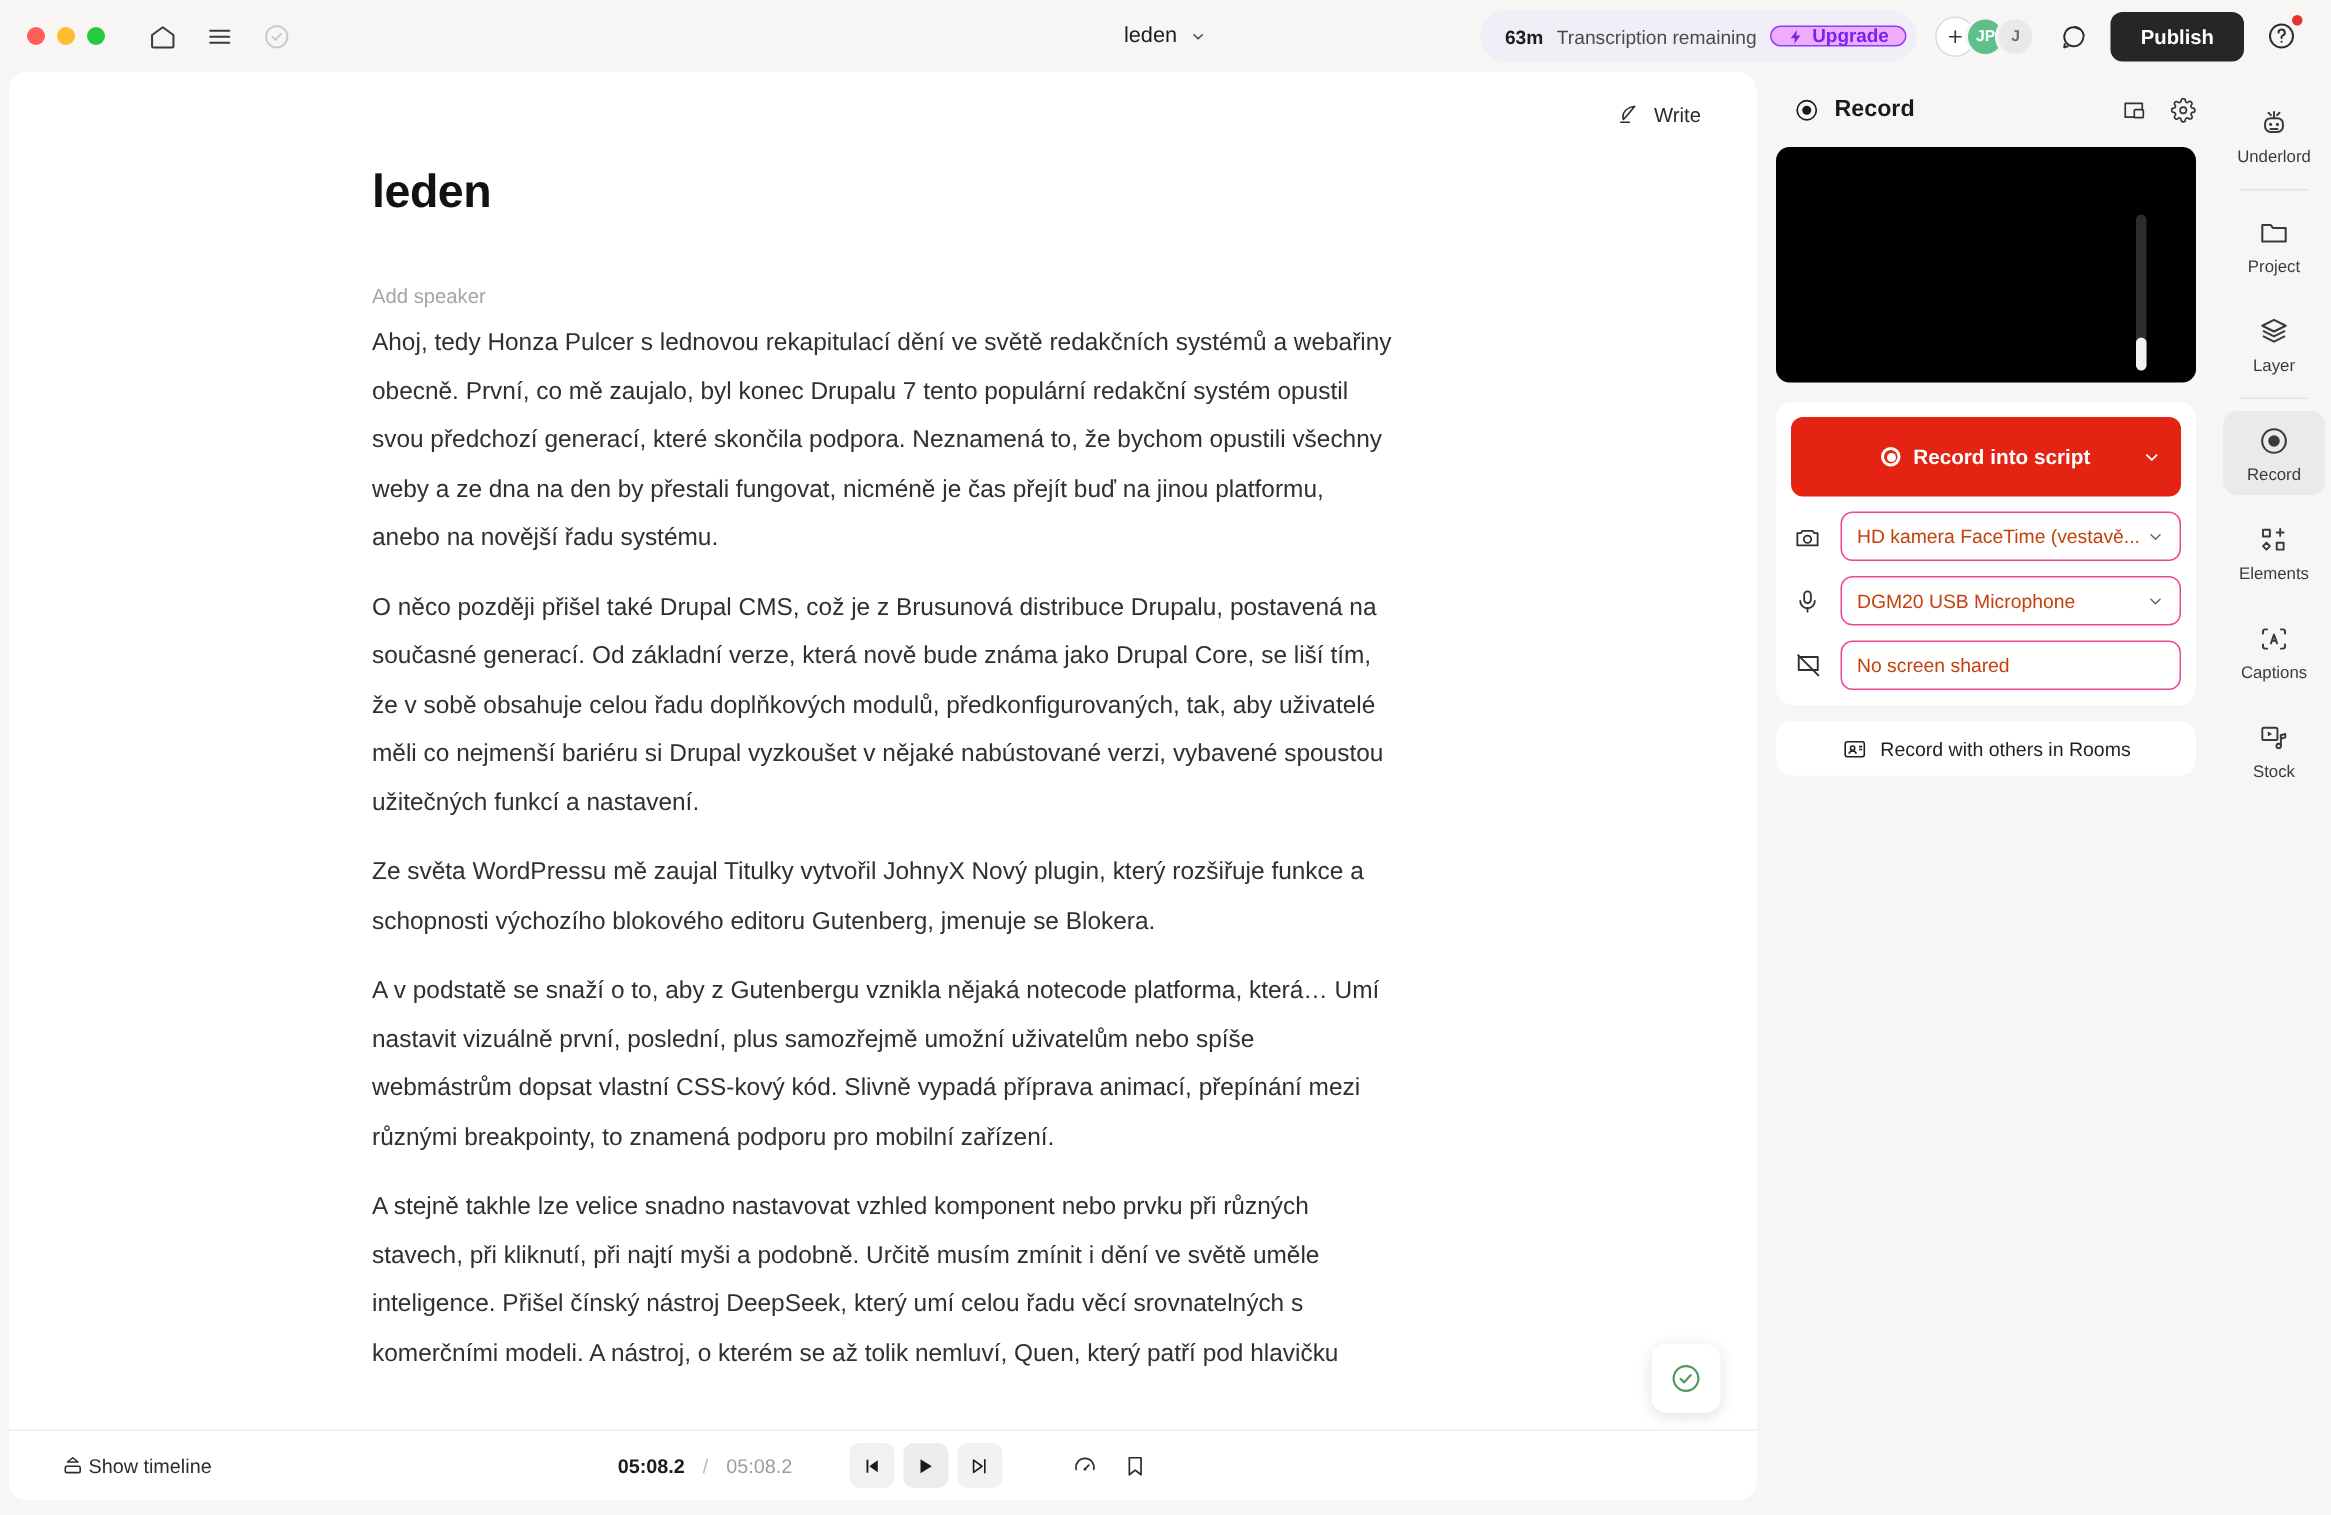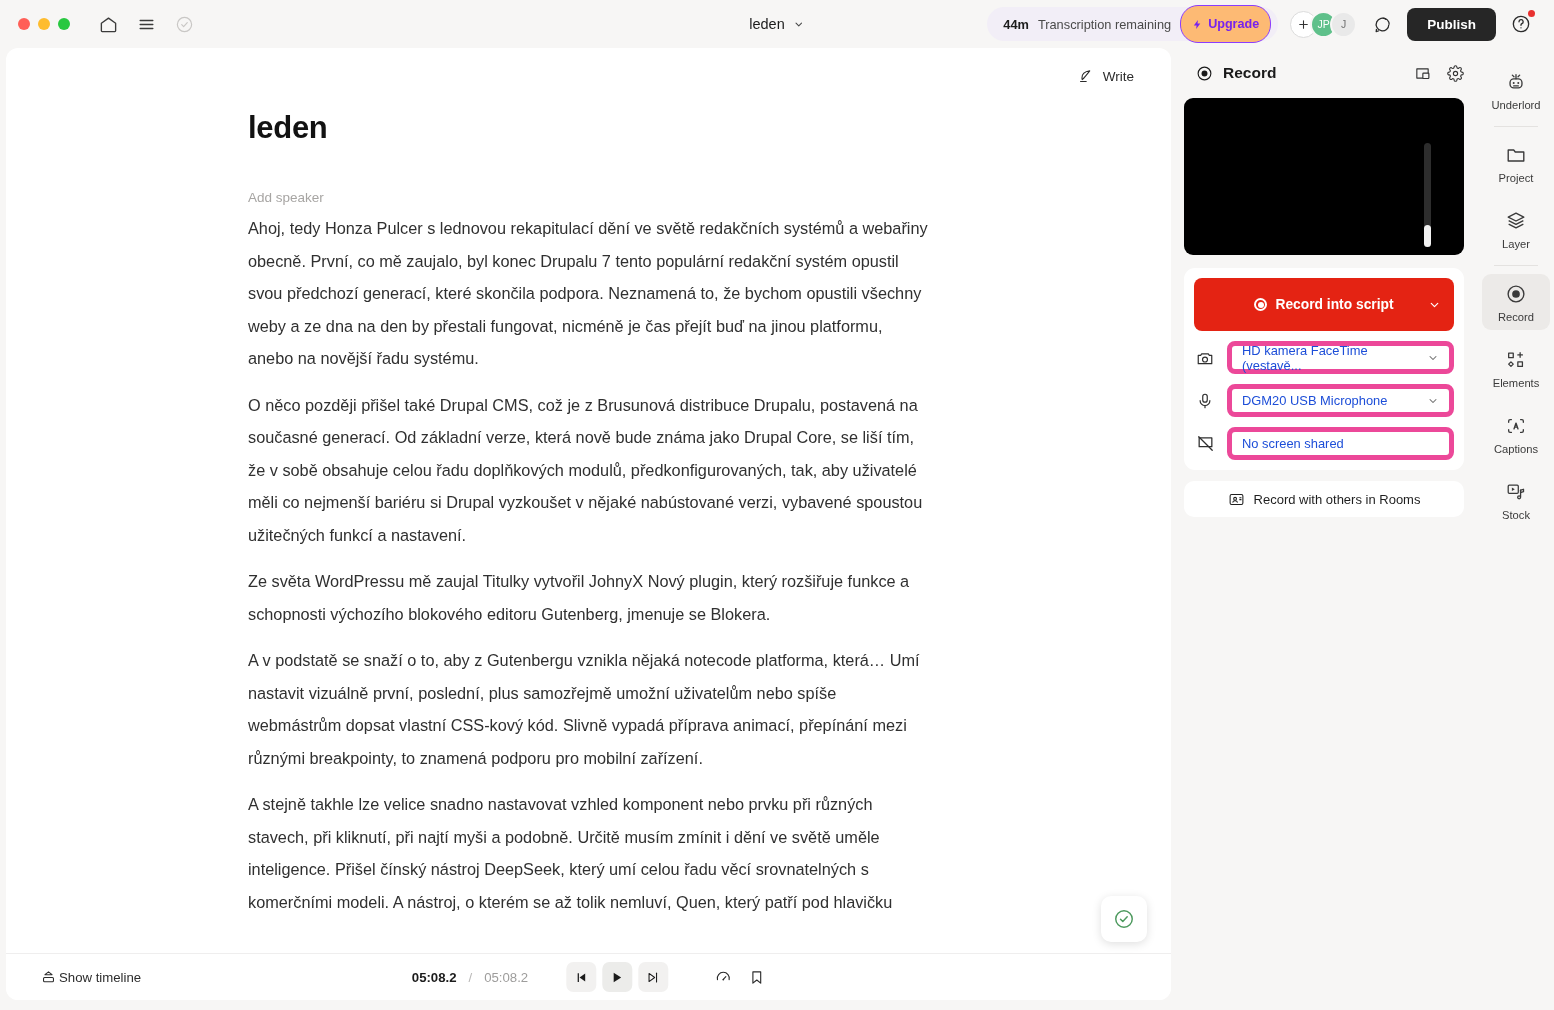--- a/index.html
+++ b/index.html
@@ -42,30 +42,30 @@
   }
   .transcription-pill {
     display: flex; align-items: center; gap: 9px;
     background: #f2eef7; border-radius: 22px; padding: 5px 7px 5px 16px; height: 34px;
   }
   .trans-mins { font-size: 12.8px; font-weight: bold; color: #1c1c1c; }
   .trans-label { font-size: 12.8px; color: #4a4a4a; }
   .upgrade-btn {
     display: flex; align-items: center; gap: 5px;
     border: 1.4px solid #8b3dff; border-radius: 18px;
-    padding: 4px 11px; height: 38px; color: #7722ee; font-size: 12.6px; font-weight: bold;
-    background: #fdba74;
+    padding: 4px 11px; height: 14px; color: #7722ee; font-size: 12.6px; font-weight: bold;
+    background: #f0abfc;
   }
   .bolt { font-size: 11px; }
 
   .avatars { display: flex; align-items: center; margin-left: 2px; }
   .av {
     width: 27px; height: 27px; border-radius: 50%;
     display: flex; align-items: center; justify-content: center;
-    font-size: 10.5px; font-weight: normal; border: 2px solid #f7f6f5;
+    font-size: 10.5px; font-weight: bold; border: 2px solid #f7f6f5;
   }
   .av.plus { background: #fff; color: #333; border: 1.3px solid #dcdcdc; font-weight: normal; font-size: 17px; }
   .av.jp { background: #5fc08a; color: #fff; margin-left: -7px; }
   .av.j  { background: #e9e9e9; color: #6f6f6f; margin-left: -7px; }
 
   .chat-ic { width: 30px; height: 30px; display:flex; align-items:center; justify-content:center; color:#2b2b2b; }
   .publish-btn {
     background: #262626; color: #fff; border-radius: 8px;
     padding: 0 20px; height: 33px; display: flex; align-items: center;
     font-size: 13.5px; font-weight: bold;
@@ -161,22 +161,22 @@
   .rec-btn .dot-ring {
     width: 13px; height: 13px; border: 2.2px solid #fff; border-radius: 50%;
     display: inline-flex; align-items: center; justify-content: center; margin-right: 8px;
   }
   .rec-btn .dot-ring i { width: 6px; height: 6px; background: #fff; border-radius: 50%; display: block; }
   .rec-btn .rb-chev { position: absolute; right: 13px; top: 50%; transform: translateY(-50%); }
 
   .dev-row { display: flex; align-items: center; gap: 11px; }
   .dev-ic { width: 22px; display: flex; align-items: center; justify-content: center; color: #2f2f2f; flex: 0 0 22px; }
   .dev-sel {
-    flex: 1; height: 33px; border: 5px solid #ec4899; border-radius: 8px;
-    display: flex; align-items: center; padding: 0 10px; font-size: 12.9px; color: #1d4ed8;
+    flex: 1; height: 33px; border: 1px solid #ec4899; border-radius: 8px;
+    display: flex; align-items: center; padding: 0 10px; font-size: 12.9px; color: #c2410c;
     position: relative; background: #fff;
   }
   .dev-sel .ds-chev { margin-left: auto; color: #6a6a6a; }
 
   .rooms-card {
     margin: 11px 2px 0 2px; width: 280px; height: 36px; background: #fff;
     border-radius: 10px; display: flex; align-items: center; justify-content: center; gap: 9px;
     font-size: 13px; color: #1f1f1f;
   }
 
@@ -233,21 +233,21 @@
       <span class="doc-title">leden</span>
       <span class="chev">
         <svg width="11" height="11" viewBox="0 0 24 24" fill="none" stroke="currentColor" stroke-width="2.3" stroke-linecap="round" stroke-linejoin="round">
             <path d="M6 9l6 6 6-6"></path>
           </svg>
       </span>
     </div>
 
     <div class="topbar-right">
       <div class="transcription-pill">
-        <span class="trans-mins">44m</span>
+        <span class="trans-mins">63m</span>
         <span class="trans-label">Transcription remaining</span>
         <div class="upgrade-btn">
           <span class="bolt">
             <svg width="11" height="13" viewBox="0 0 24 24" fill="currentColor">
                 <path d="M13 2L4 14h6l-1 8 9-12h-6z"></path>
               </svg>
           </span>
           <span>Upgrade</span>
         </div>
       </div>

